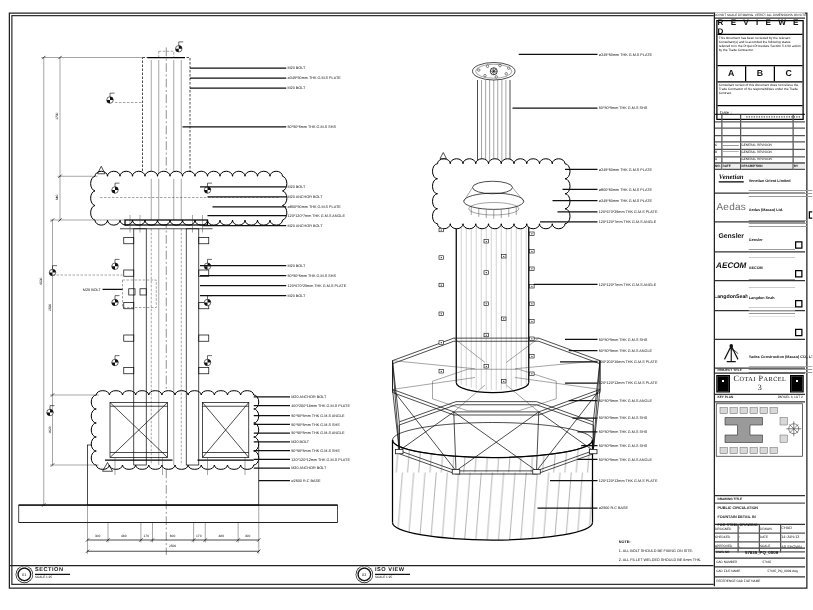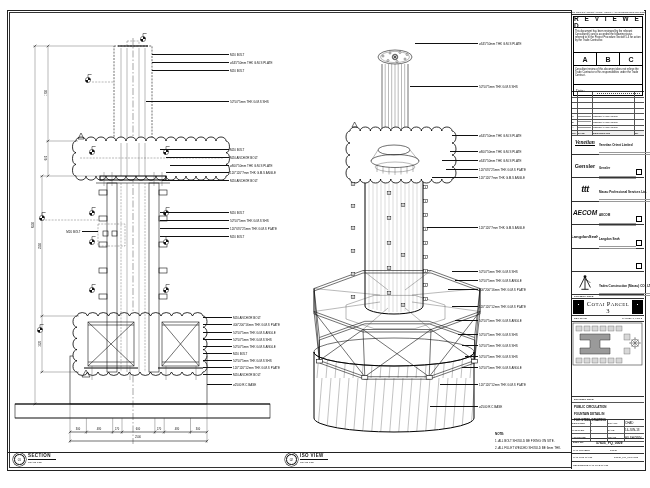--- a/index.html
+++ b/index.html
@@ -706,33 +706,33 @@
     <div class="band cons">
       <div class="cons-logo">
           <span class="lg-venetian">Venetian</span>
         </div>
       <div class="cons-body"><span class="cons-name s s3">Venetian Orient Limited</span>
         <div class="tx-lines"></div>
         </div>
     </div>
     <div class="band cons">
       <div class="cons-logo">
+          <span class="lg-aedas">Aedas</span>
+        </div>
+      <div class="cons-body"><span class="cons-name s s3">Aedas (Macau) Ltd.</span>
+        <div class="tx-lines"></div>
+        <span class="chk"></span></div>
+    </div>
+    <div class="band cons">
+      <div class="cons-logo">
           <span class="lg-gensler">Gensler</span>
         </div>
       <div class="cons-body"><span class="cons-name s s3">Gensler</span>
         <div class="tx-lines"></div>
         <span class="chk"></span></div>
-    </div>
-    <div class="band cons">
-      <div class="cons-logo">
-          <span class="lg-ttt">ttt</span>
-        </div>
-      <div class="cons-body"><span class="cons-name s s3">Macau Professional Services Ltd.</span>
-        <div class="tx-lines"></div>
-        </div>
     </div>
     <div class="band cons">
       <div class="cons-logo">
           <span class="lg-aecom">AECOM</span>
         </div>
       <div class="cons-body"><span class="cons-name s s3">AECOM</span>
         <div class="tx-lines"></div>
         <span class="chk"></span></div>
     </div>
     <div class="band cons">

